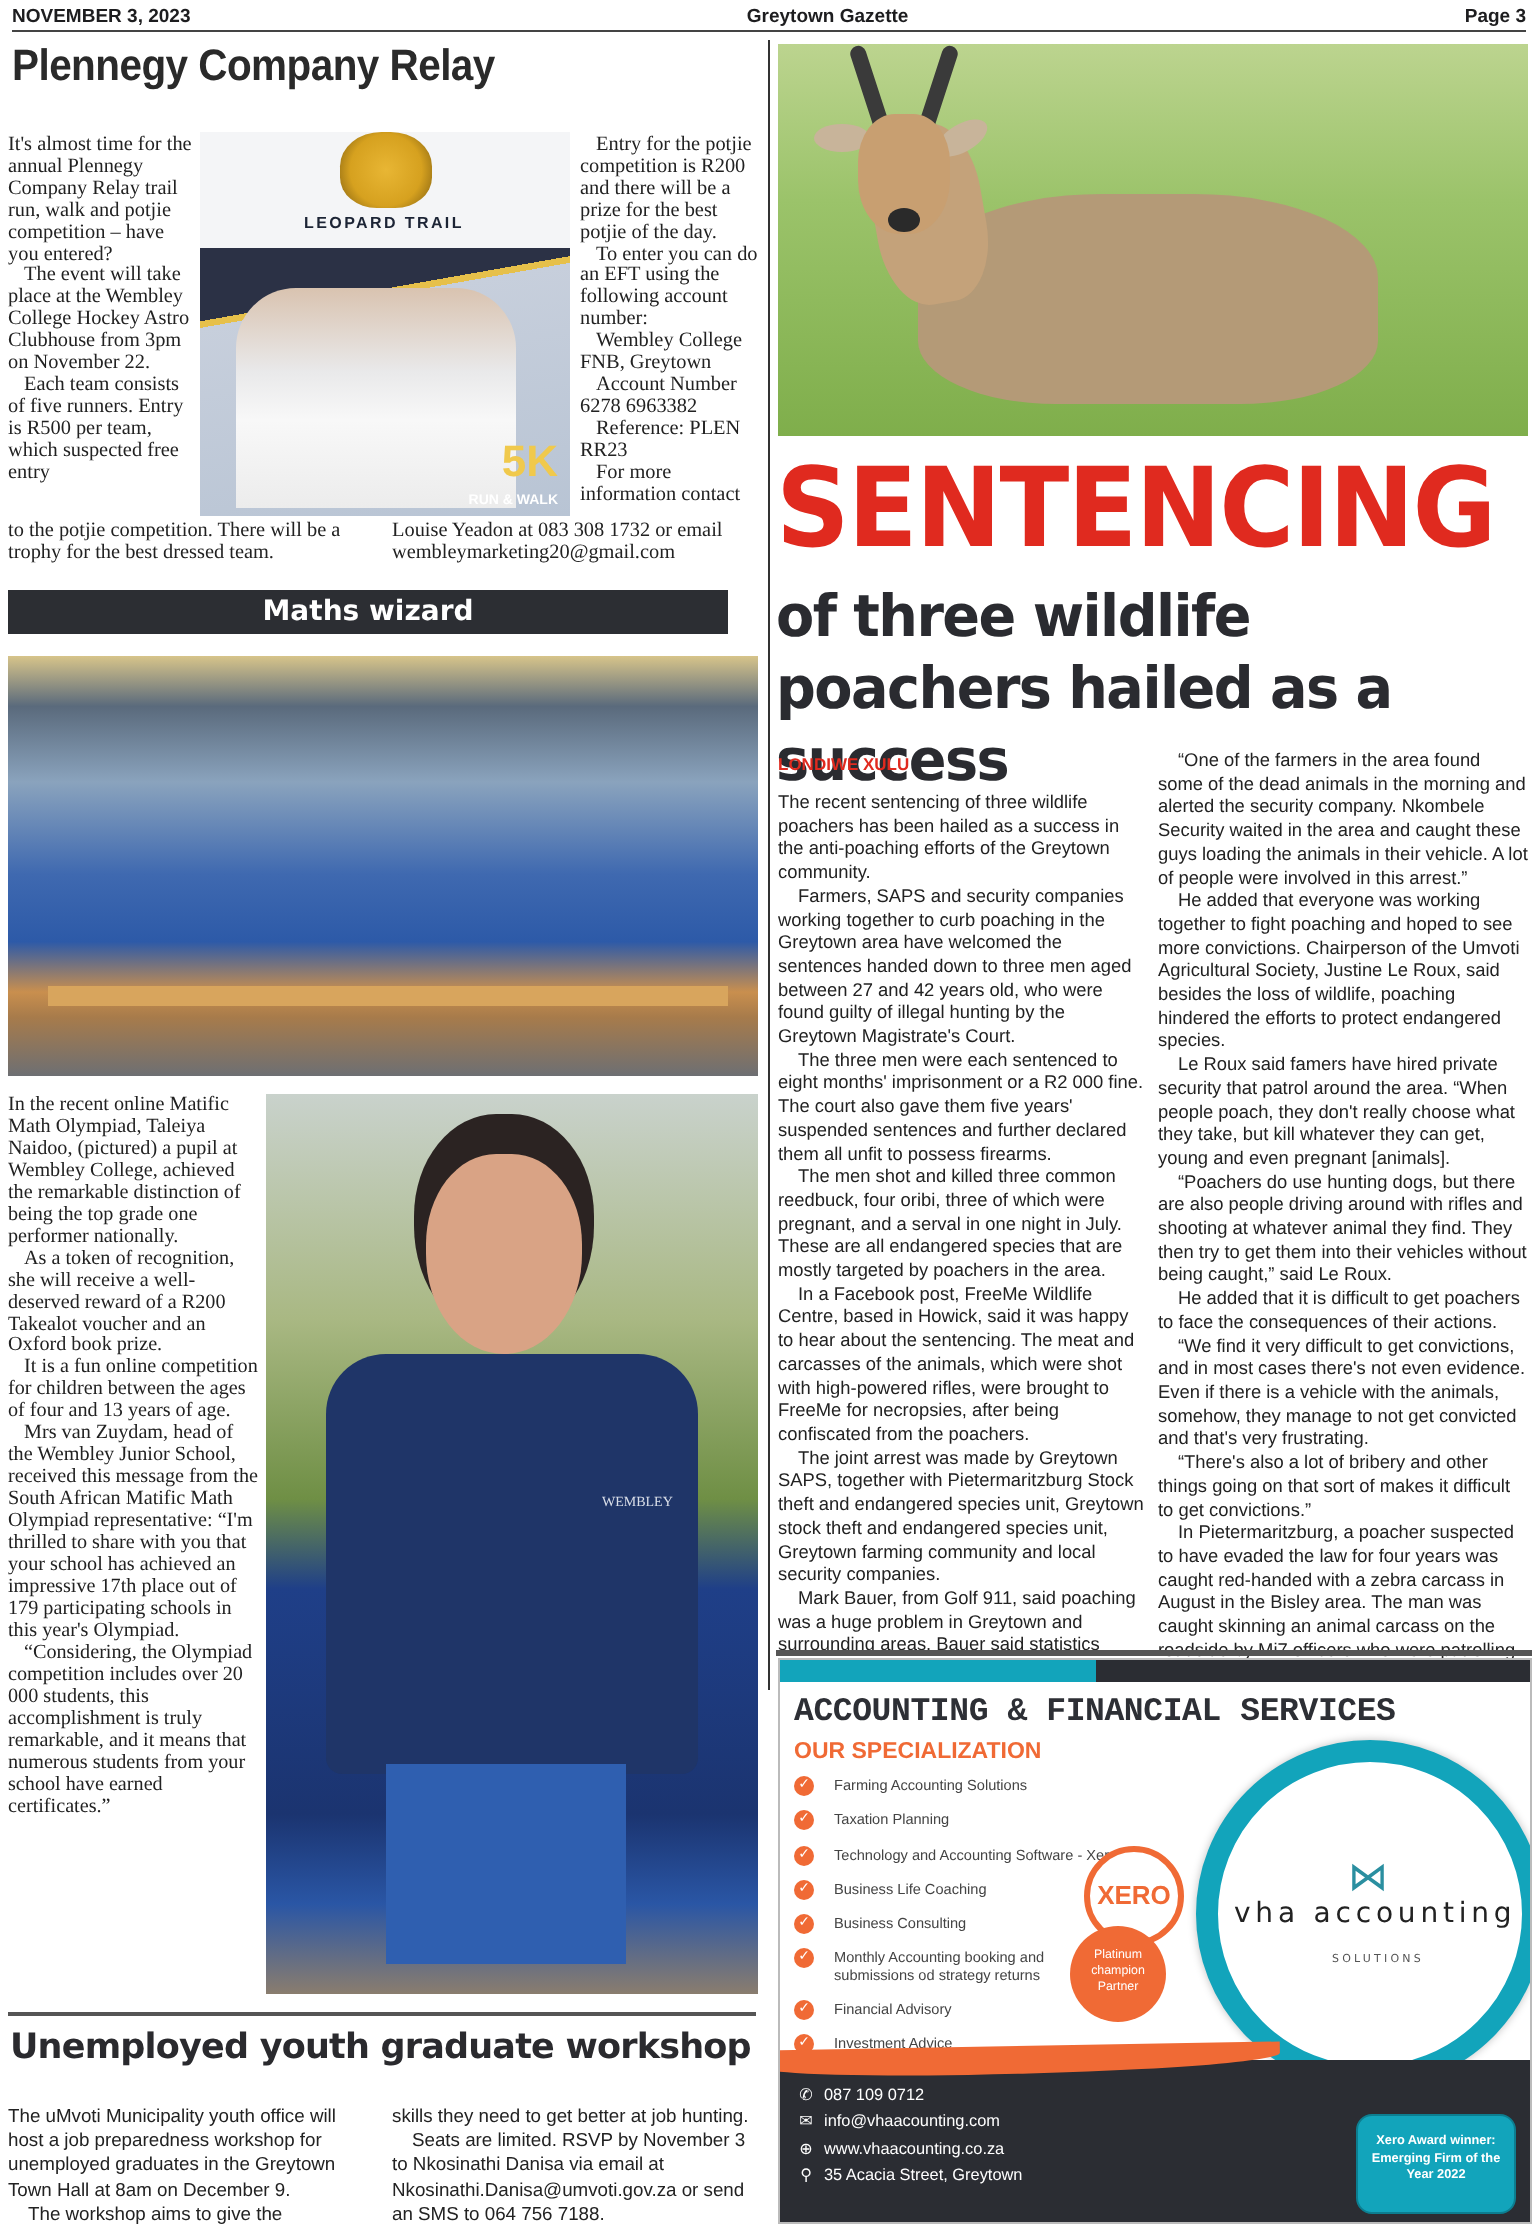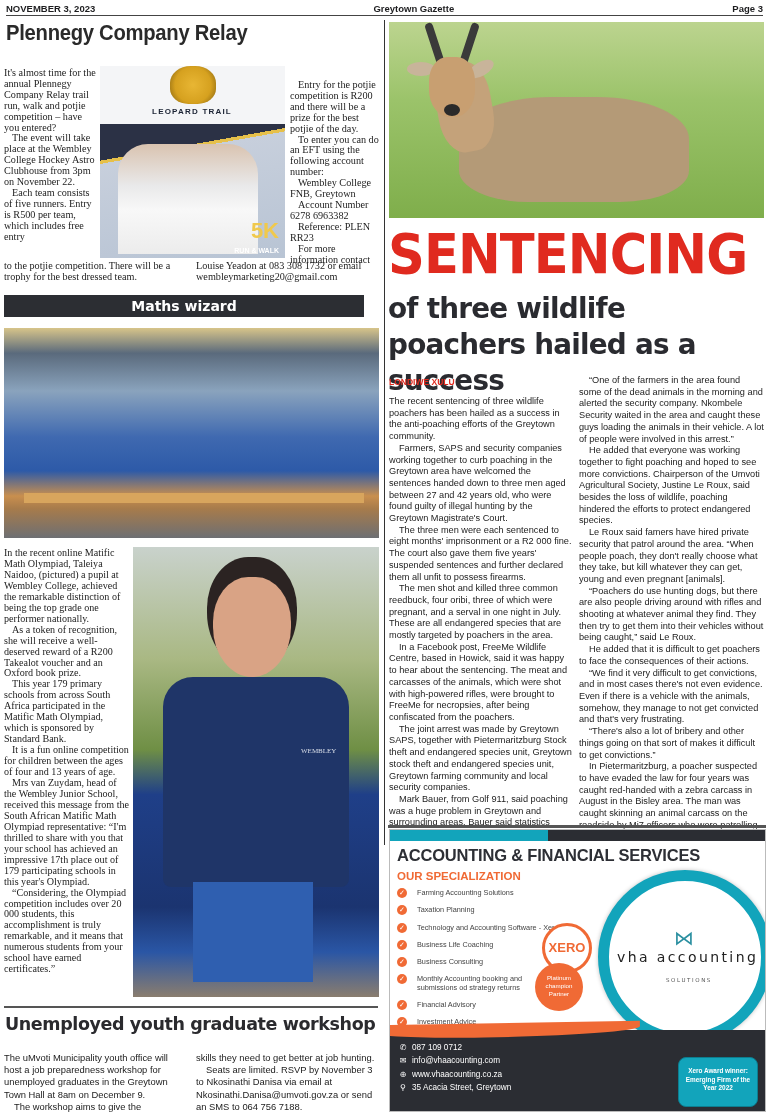--- a/index.html
+++ b/index.html
@@ -9,21 +9,21 @@
   
   .masthead { left: 6px; top: 2px; width: 757px; height: 14px; border-bottom: 1.5px solid #444; font-family: "Liberation Sans", sans-serif; font-weight: bold; font-size: 9.5px; display: flex; justify-content: space-between; align-items: center; }
   .col-rule { left: 384px; top: 20px; width: 1px; height: 825px; background: #333; }
 
   
   .h-relay { left: 6px; top: 20px; font-family: "Liberation Sans", sans-serif; font-size: 22px; color: #2a2a2a; letter-spacing: -0.3px; transform: scaleX(0.92); transform-origin: left; }
   .serif { font-family: "Liberation Serif", serif; font-size: 10.2px; line-height: 10.9px; color: #222; }
   .serif p { text-indent: 8px; }
   .serif p.noindent { text-indent: 0; }
   .relay-left { left: 4px; top: 68px; width: 92px; }
-  .relay-right { left: 290px; top: 68px; width: 90px; margin-top: 12px; }
+  .relay-right { left: 290px; top: 68px; width: 90px; }
   .relay-bottom-l { left: 4px; top: 261px; width: 180px; }
   .relay-bottom-r { left: 196px; top: 261px; width: 184px; }
 
   .leopard-photo { left: 100px; top: 66px; width: 185px; height: 192px; background: #f4f5f7; overflow: hidden; }
   .leo-head { position: absolute; left: 70px; top: 0; width: 46px; height: 38px; background: radial-gradient(circle at 50% 50%, #e8b634 0%, #d6a11f 60%, #7a5a10 100%); border-radius: 45% 45% 40% 40%; }
   .leo-text { position: absolute; left: 52px; top: 41px; width: 80px; height: 10px; font-family: "Liberation Sans", sans-serif; font-weight: bold; font-size: 8px; letter-spacing: 1.2px; text-align: center; color: #1c2435; }
   .leo-band { position: absolute; left: 0; top: 58px; width: 185px; height: 134px; background: linear-gradient(170deg, #2b3145 0%, #2b3145 22%, #e6c04a 22%, #e6c04a 24%, #c7cfdc 24%, #b8c4d4 100%); }
   .leo-people { position: absolute; left: 18px; top: 78px; width: 140px; height: 110px; background: linear-gradient(180deg, #d9c3b0 0%, #e9e9ea 38%, #f8f8f8 60%, #ececec 100%); border-radius: 30px 30px 0 0; }
   .leo-5k { position: absolute; right: 6px; bottom: 14px; font-family: "Liberation Sans", sans-serif; font-weight: bold; font-size: 22px; color: #f0c94c; }
   .leo-run { position: absolute; right: 6px; bottom: 4px; font-family: "Liberation Sans", sans-serif; font-weight: bold; font-size: 7px; color: #fff; }
@@ -61,21 +61,21 @@
   .byline { left: 389px; top: 377px; font-family: "Liberation Sans", sans-serif; font-weight: bold; font-size: 8.5px; color: #e02a1f; }
   .art-l { left: 389px; top: 396px; width: 183px; font-size: 9.2px; line-height: 11.7px; }
   .art-r { left: 579px; top: 375px; width: 186px; font-size: 9.2px; line-height: 11.7px; }
 
   .sep-right { left: 388px; top: 825px; width: 378px; height: 3px; background: #555; }
 
   
   .ad { left: 389px; top: 829px; width: 377px; height: 283px; border: 1px solid #bbb; background: #fff; overflow: hidden; }
   .ad-topbar { position: absolute; left: 0; top: 0; width: 100%; height: 11px; background: #2b2d33; }
   .ad-topbar-teal { position: absolute; left: 0; top: 0; width: 158px; height: 11px; background: #12a4bb; }
-  .ad-title { position: absolute; left: 7px; top: 16px; font-family: Liberation Sans, sans-serif; font-weight: bold; font-size: 16.5px; color: #2d2f35; letter-spacing: -0.2px; white-space: nowrap; }
+  .ad-title { position: absolute; left: 7px; top: 16px; font-family: Liberation Mono, monospace; font-weight: bold; font-size: 16.5px; color: #2d2f35; letter-spacing: -0.2px; white-space: nowrap; }
   .ad-spec { position: absolute; left: 7px; top: 40px; font-family: "Liberation Sans", sans-serif; font-weight: bold; font-size: 11.5px; color: #f06a35; text-align: center; }
   .ad-list { position: absolute; left: 7px; top: 58px; list-style: none; }
   .ad-list li { display: flex; align-items: flex-start; font-family: "Liberation Sans", sans-serif; font-size: 7.3px; color: #444; line-height: 9px; margin-bottom: 7.3px; }
   .check { width: 10px; height: 10px; border-radius: 50%; background: #f06a35; color: #fff; font-size: 7px; line-height: 10px; text-align: center; margin-right: 10px; flex-shrink: 0; }
   .xero { position: absolute; left: 152px; top: 93px; width: 50px; height: 50px; border: 3px solid #f06a35; border-radius: 50%; font-family: "Liberation Sans", sans-serif; font-weight: bold; font-size: 13px; color: #f06a35; text-align: center; line-height: 44px; background: #fff; }
   .platinum { position: absolute; left: 145px; top: 133px; width: 48px; height: 48px; border-radius: 50%; background: #f06a35; color: #fff; font-family: "Liberation Sans", sans-serif; font-size: 6.2px; text-align: center; padding-top: 11px; line-height: 8px; }
   .vha-circle { position: absolute; left: 208px; top: 40px; width: 174px; height: 174px; border-radius: 50%; border: 11px solid #12a4bb; background: #fff; box-shadow: 0 0 4px rgba(0,0,0,.25); }
   .vha-mark { position: absolute; left: 65px; top: 45px; font-family: "DejaVu Sans", sans-serif; font-size: 20px; color: #2a8fa0; }
   .vha-name { position: absolute; left: 8px; top: 68px; font-family: "DejaVu Sans", sans-serif; font-size: 14px; letter-spacing: 2.4px; color: #222; white-space: nowrap; text-align: center; }
   .vha-sol { position: absolute; left: 57px; top: 96px; font-family: "DejaVu Sans", sans-serif; font-size: 5.5px; letter-spacing: 1.6px; color: #555; }
@@ -93,21 +93,21 @@
   <span>NOVEMBER 3, 2023</span>
   <span>Greytown Gazette</span>
   <span>Page 3</span>
 </div>
 <div class="abs col-rule"></div>
 
 <h1 class="abs h-relay">Plennegy Company Relay</h1>
 <div class="abs serif relay-left">
   <p class="noindent">It's almost time for the annual Plennegy Company Relay trail run, walk and potjie competition – have you entered?</p>
   <p>The event will take place at the Wembley College Hockey Astro Clubhouse from 3pm on November 22.</p>
-  <p>Each team consists of five runners. Entry is R500 per team, which includes free entry</p>
+  <p>Each team consists of five runners. Entry is R500 per team, which suspected free entry</p>
 </div>
 <div class="abs leopard-photo">
   <div class="leo-head"></div>
   <div class="leo-text">LEOPARD TRAIL</div>
   <div class="leo-band"></div>
   <div class="leo-people"></div>
   <div class="leo-5k">5K</div>
   <div class="leo-run">RUN &amp; WALK</div>
 </div>
 <div class="abs serif relay-right">
@@ -125,21 +125,20 @@
   <p class="noindent">Louise Yeadon at 083 308 1732 or email wembleymarketing20@gmail.com</p>
 </div>
 
 <div class="abs maths-bar">Maths wizard</div>
 <div class="abs class-photo">
   <div class="class-desk"></div>
 </div>
 <div class="abs serif maths-text">
   <p class="noindent">In the recent online Matific Math Olympiad, Taleiya Naidoo, (pictured) a pupil at Wembley College, achieved the remarkable distinction of being the top grade one performer nationally.</p>
   <p>As a token of recognition, she will receive a well-deserved reward of a R200 Takealot voucher and an Oxford book prize.</p>
-  <p>This year 179 primary schools from across South Africa participated in the Matific Math Olympiad, which is sponsored by Standard Bank.</p>
   <p>It is a fun online competition for children between the ages of four and 13 years of age.</p>
   <p>Mrs van Zuydam, head of the Wembley Junior School, received this message from the South African Matific Math Olympiad representative: “I'm thrilled to share with you that your school has achieved an impressive 17th place out of 179 participating schools in this year's Olympiad.</p>
   <p>“Considering, the Olympiad competition includes over 20 000 students, this accomplishment is truly remarkable, and it means that numerous students from your school have earned certificates.”</p>
 </div>
 <div class="abs girl-photo">
   <div class="girl-body"></div>
   <div class="girl-face"></div>
   <div class="girl-shorts"></div>
   <div class="girl-label">WEMBLEY</div>
 </div>

